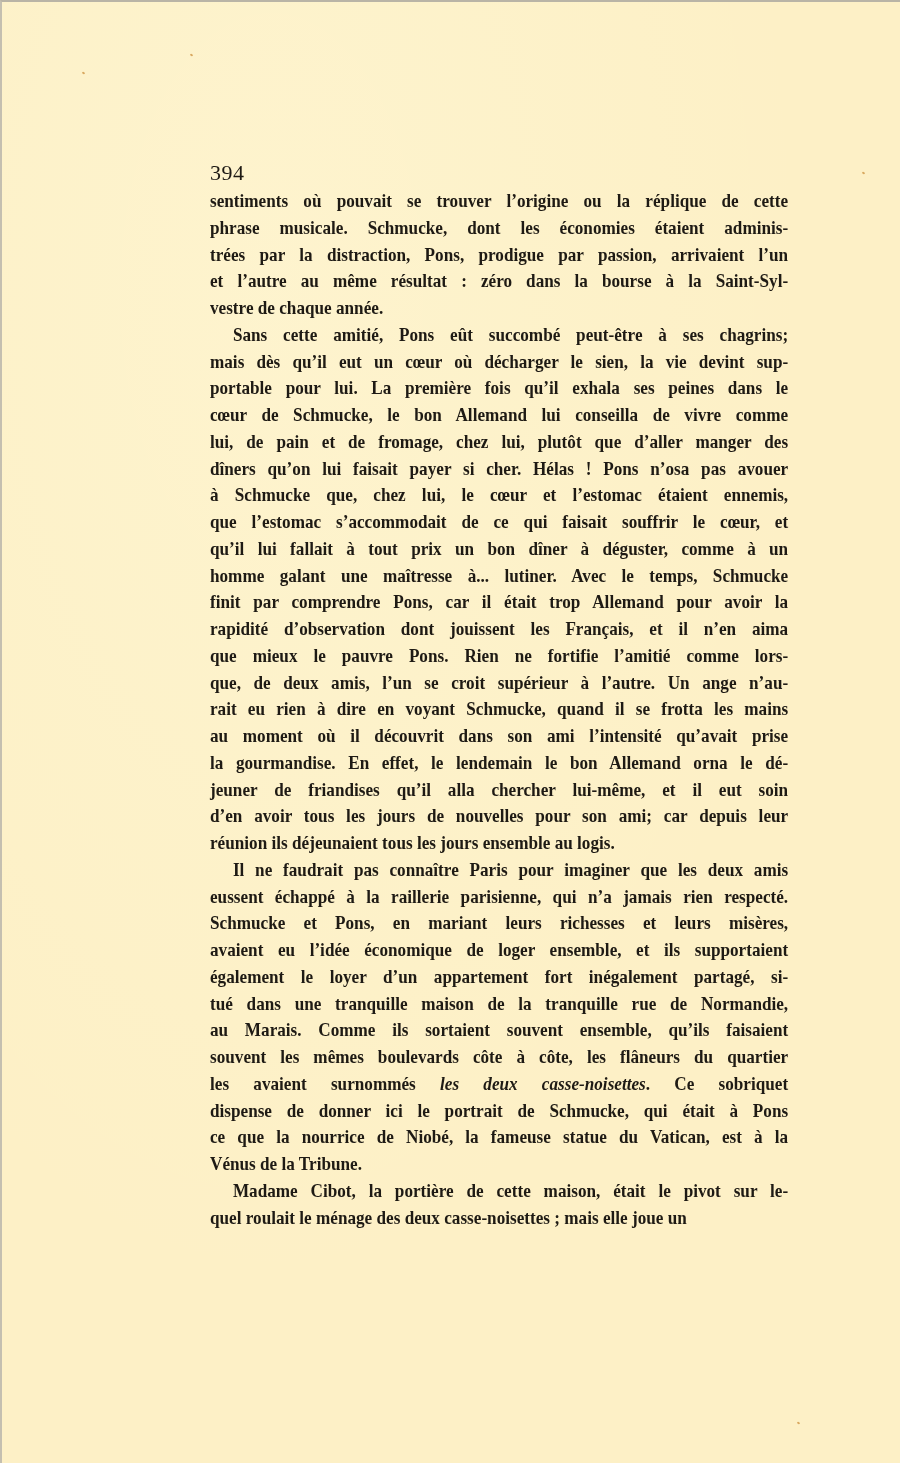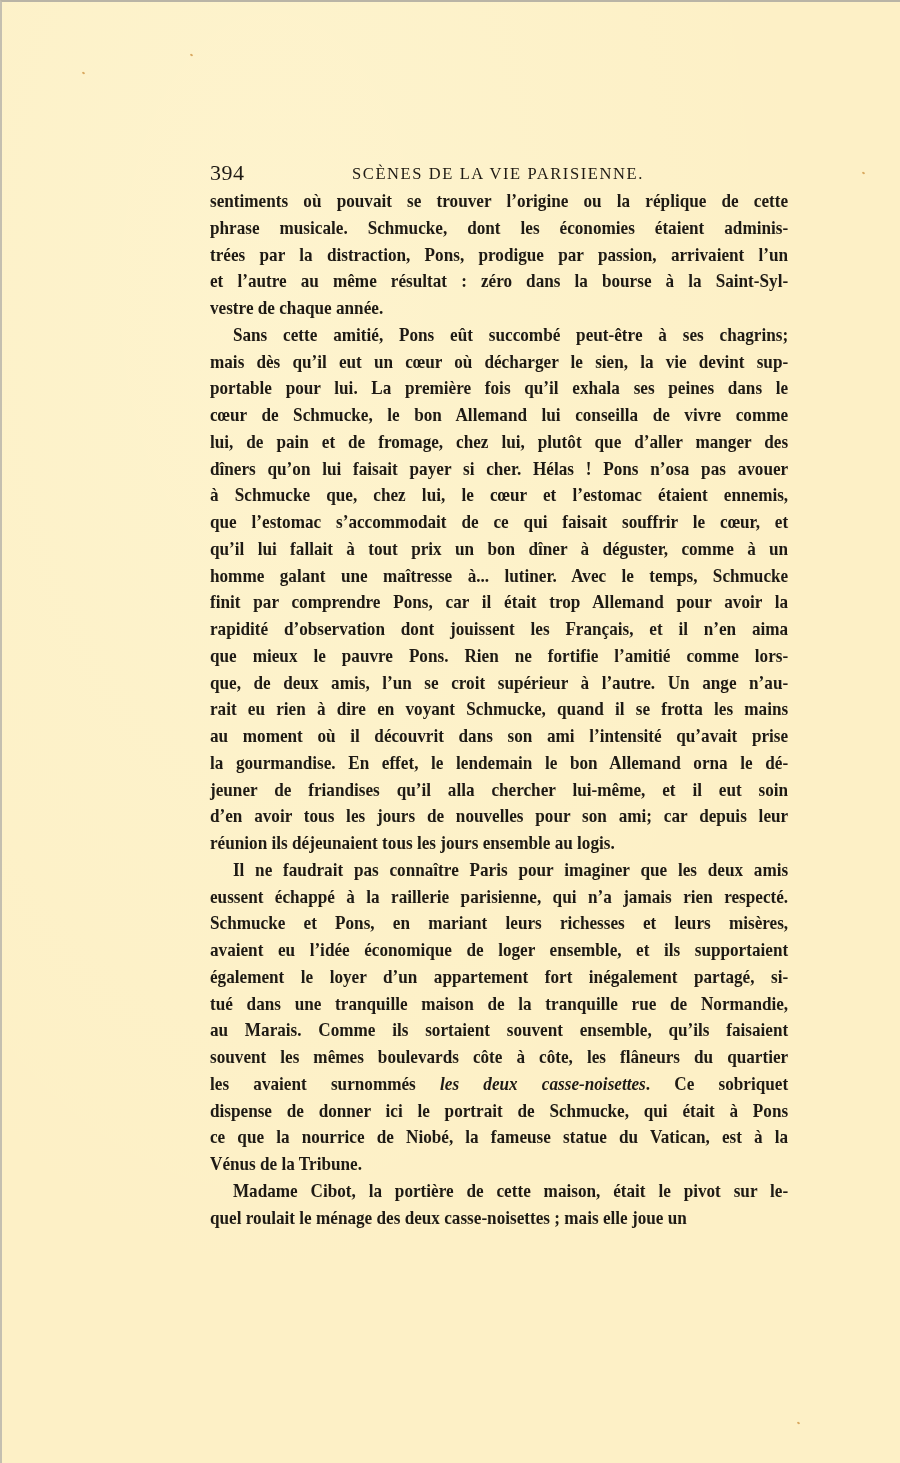--- a/index.html
+++ b/index.html
@@ -97,21 +97,20 @@
 
 <div class="page">
 
   <span class="speck" style="left:80px;top:70px;"></span>
   <span class="speck" style="left:860px;top:170px;"></span>
   <span class="speck" style="left:795px;top:1420px;"></span>
   <span class="speck" style="left:188px;top:52px;"></span>
 
   <div class="header">
     <span class="page-number">394</span>
-    <span class="running-head">SCÈNES DE LA VIE PARISIENNE.</span>
   </div>
 
   <div class="text-block" id="text-block">
       <div class="para">
         <span class="line"><span>sentiments où pouvait se trouver l’origine ou la réplique de cette</span></span>
         <span class="line"><span>phrase musicale. Schmucke, dont les économies étaient adminis-</span></span>
         <span class="line"><span>trées par la distraction, Pons, prodigue par passion, arrivaient l’un</span></span>
         <span class="line"><span>et l’autre au même résultat : zéro dans la bourse à la Saint-Syl-</span></span>
         <span class="line last"><span>vestre de chaque année.</span></span>
       </div>

